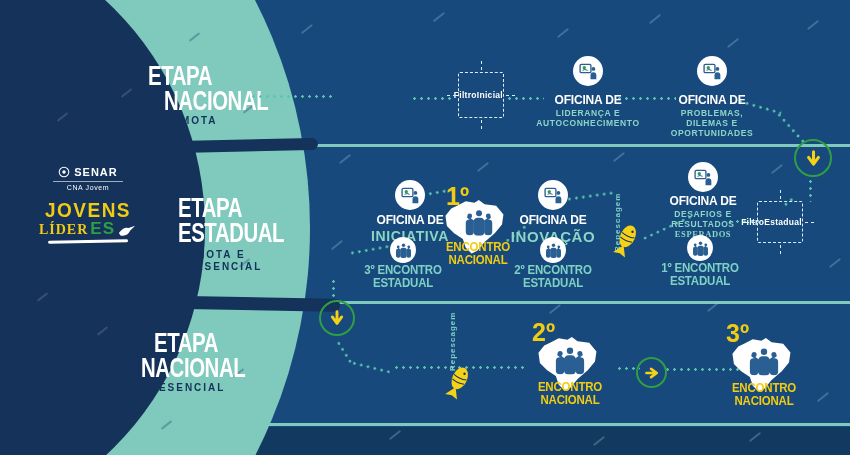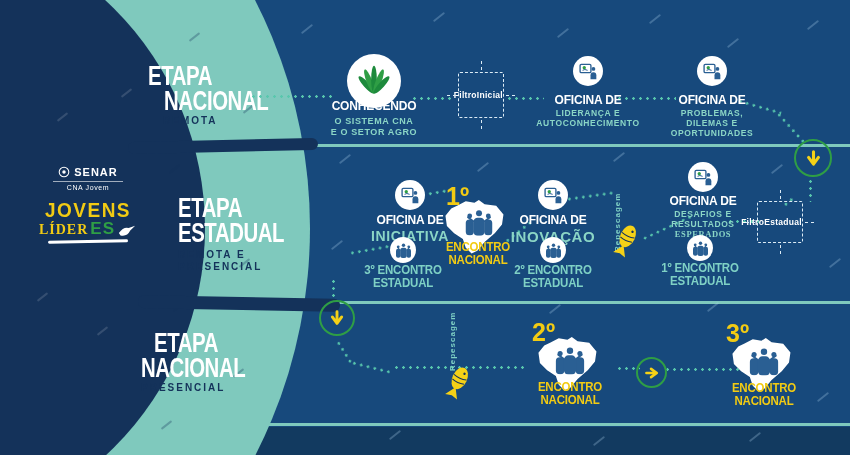--- a/index.html
+++ b/index.html
@@ -233,30 +233,20 @@
   <div class="dots" style="left:505px;top:241px;width:32px;transform:rotate(-38deg);"></div>
   <div class="dots" style="left:420px;top:194px;width:32px;transform:rotate(-10deg);"></div>
   <div class="dots" style="left:349px;top:252px;width:50px;transform:rotate(-10deg);"></div>
   <div class="dots-v" style="left:332px;top:278px;height:24px;"></div>
   <div class="dots" style="left:337px;top:339px;width:26px;transform:rotate(58deg);"></div>
   <div class="dots" style="left:351px;top:361px;width:42px;transform:rotate(14deg);"></div>
   <div class="dots" style="left:393px;top:366px;width:132px;"></div>
   <div class="dots" style="left:616px;top:367px;width:24px;"></div>
   <div class="dots" style="left:664px;top:368px;width:76px;"></div>
 
-  <div class="node" style="left:314px;top:52px;width:120px;height:100px;">
-    <div class="wcircle" style="left:33px;top:2px;width:54px;height:54px;">
-      <svg width="38" height="38">
-          <use href="#sym-cna"></use>
-        </svg>
-    </div>
-    <div class="n-title" style="top:47px;">CONHECENDO</div>
-    <div class="n-sub" style="top:64px;font-size:9px;">O SISTEMA CNA</div>
-    <div class="n-sub" style="top:75px;font-size:9px;">E O SETOR AGRO</div>
-  </div>
 
   <div class="filtro" style="left:458px;top:72px;width:44px;height:44px;">
     <span class="stick-v" style="left:50%;top:-12px;"></span>
     <span class="stick-v" style="left:50%;bottom:-12px;"></span>
     <span class="stick-h" style="left:-12px;top:50%;"></span>
     <span class="stick-h" style="right:-12px;top:50%;"></span>
     <span>Filtro</span>
     <span>Inicial</span>
   </div>
 

